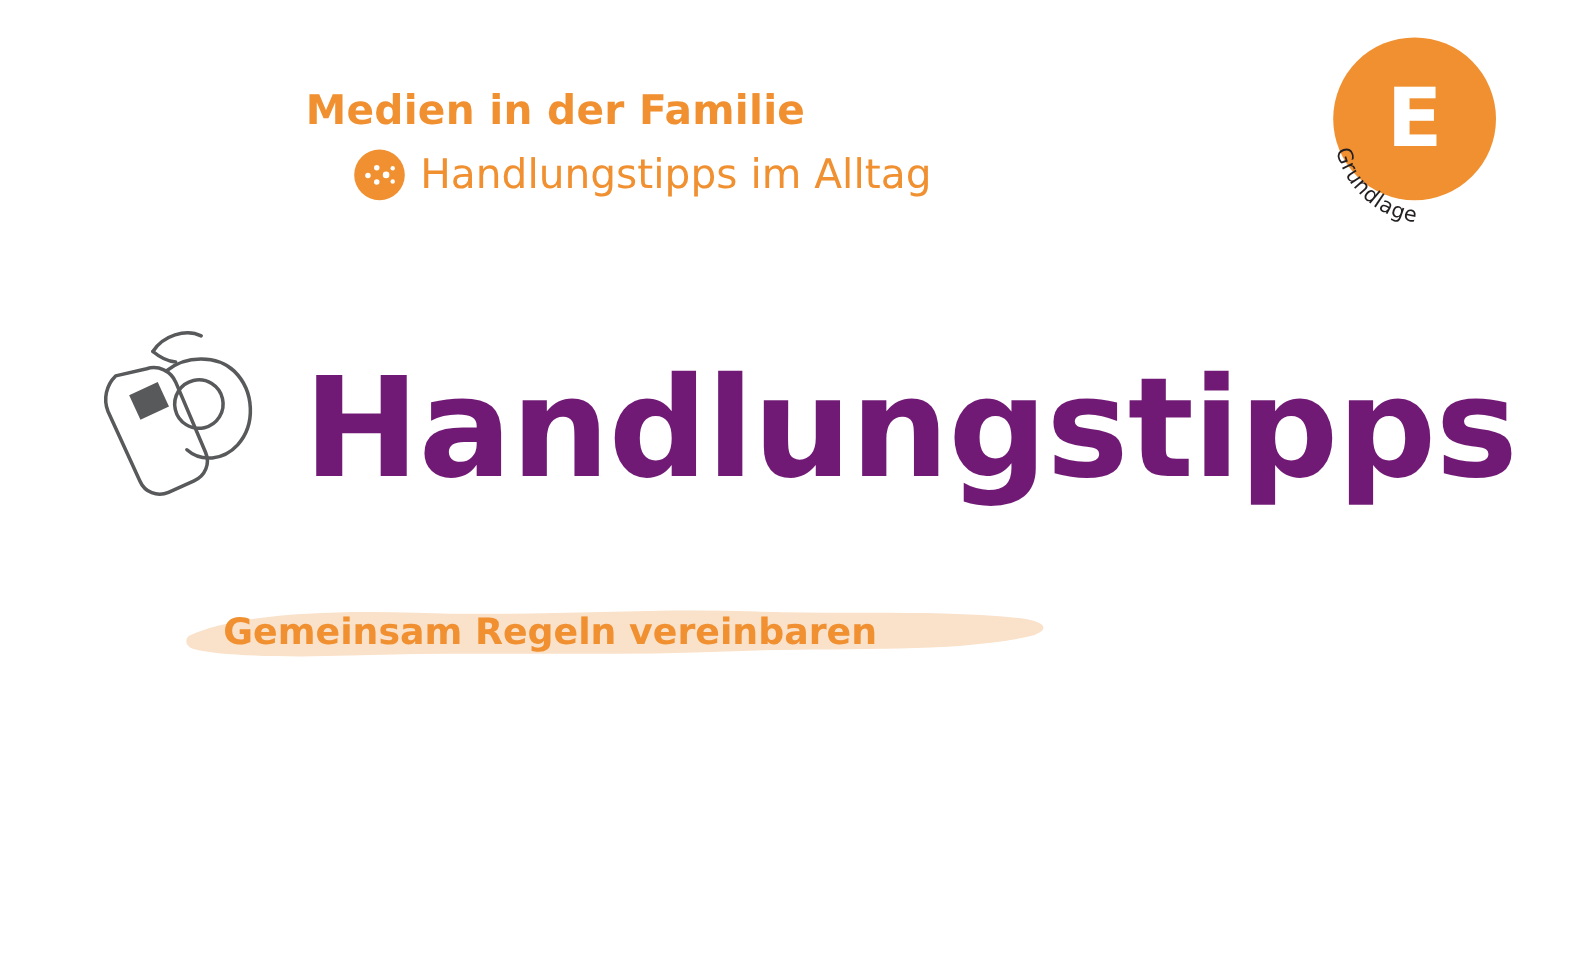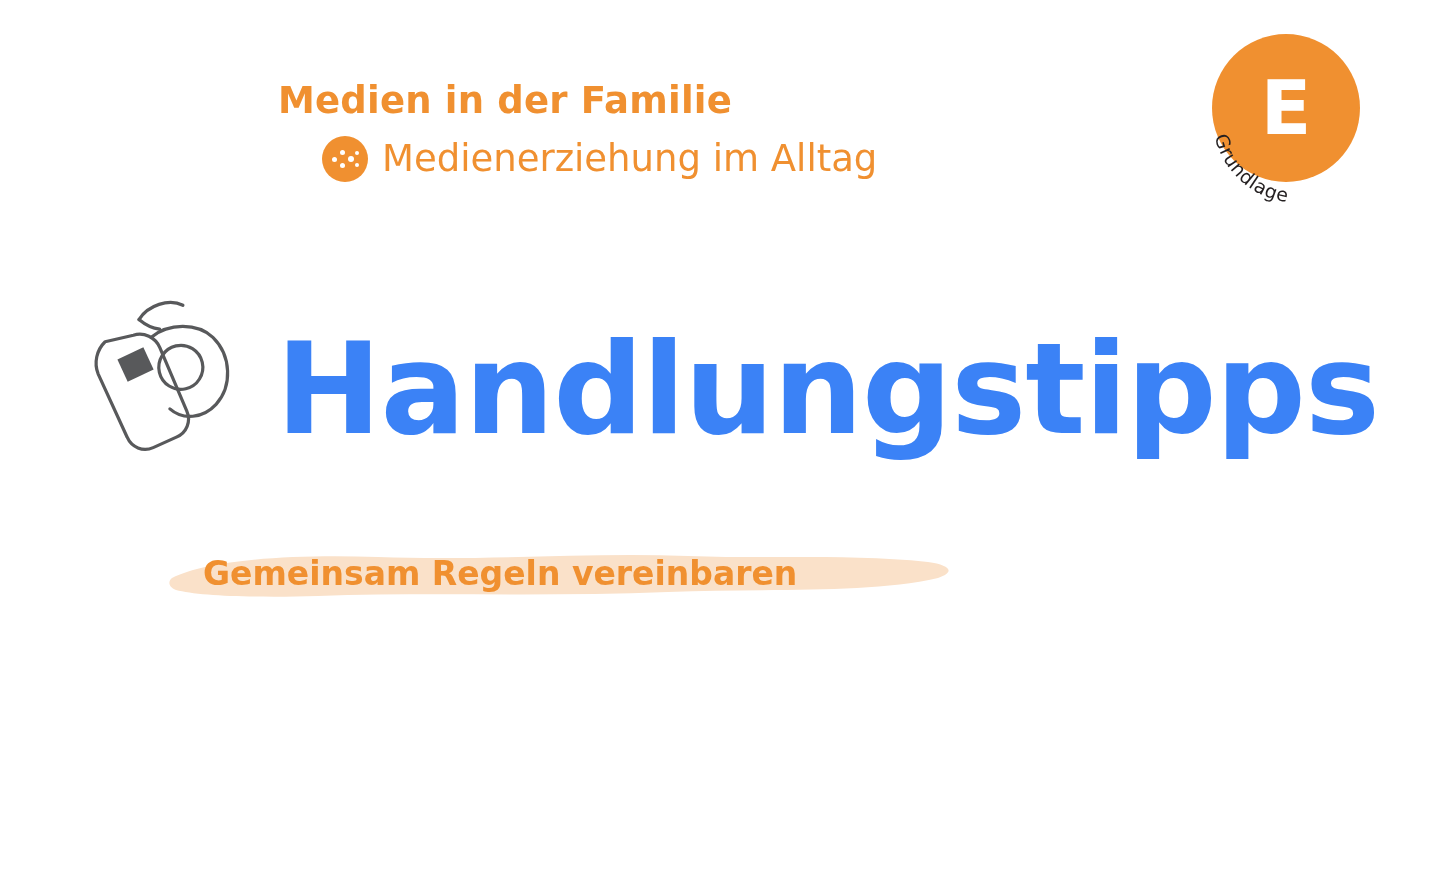--- a/index.html
+++ b/index.html
@@ -118,21 +118,21 @@
     position: absolute;
     left: 55px;
     top: 280px;
     width: 215px;
     height: 200px;
   }
   .main-title {
     position: absolute;
     left: 276px;
     top: 320px;
-    color: #3b82f6;
+    color: #701a75;
     font-size: 126px;
     font-weight: 700;
     line-height: 140px;
     letter-spacing: -1px;
     white-space: nowrap;
   }
 
   
   .section {
     position: absolute;
@@ -173,21 +173,21 @@
     <div class="header-line1">Medien in der Familie</div>
     <div class="header-line2">
       <span class="dot-icon">
         <span class="d1"></span>
           <span class="d2"></span>
           <span class="d3"></span>
         <span class="d4"></span>
           <span class="d5"></span>
           <span class="d6"></span>
       </span>
-      <span class="header-line2-text">Medienerziehung im Alltag</span>
+      <span class="header-line2-text">Handlungstipps im Alltag</span>
     </div>
   </div>
 
   <div class="badge">
     <div class="badge-circle">
       <span class="badge-letter">E</span>
     </div>
     <svg class="badge-arc" viewBox="0 0 180 180">
       <defs>
         <path id="arcpath" d="M 8 104 A 86 86 0 0 0 104 172" fill="none"></path>

